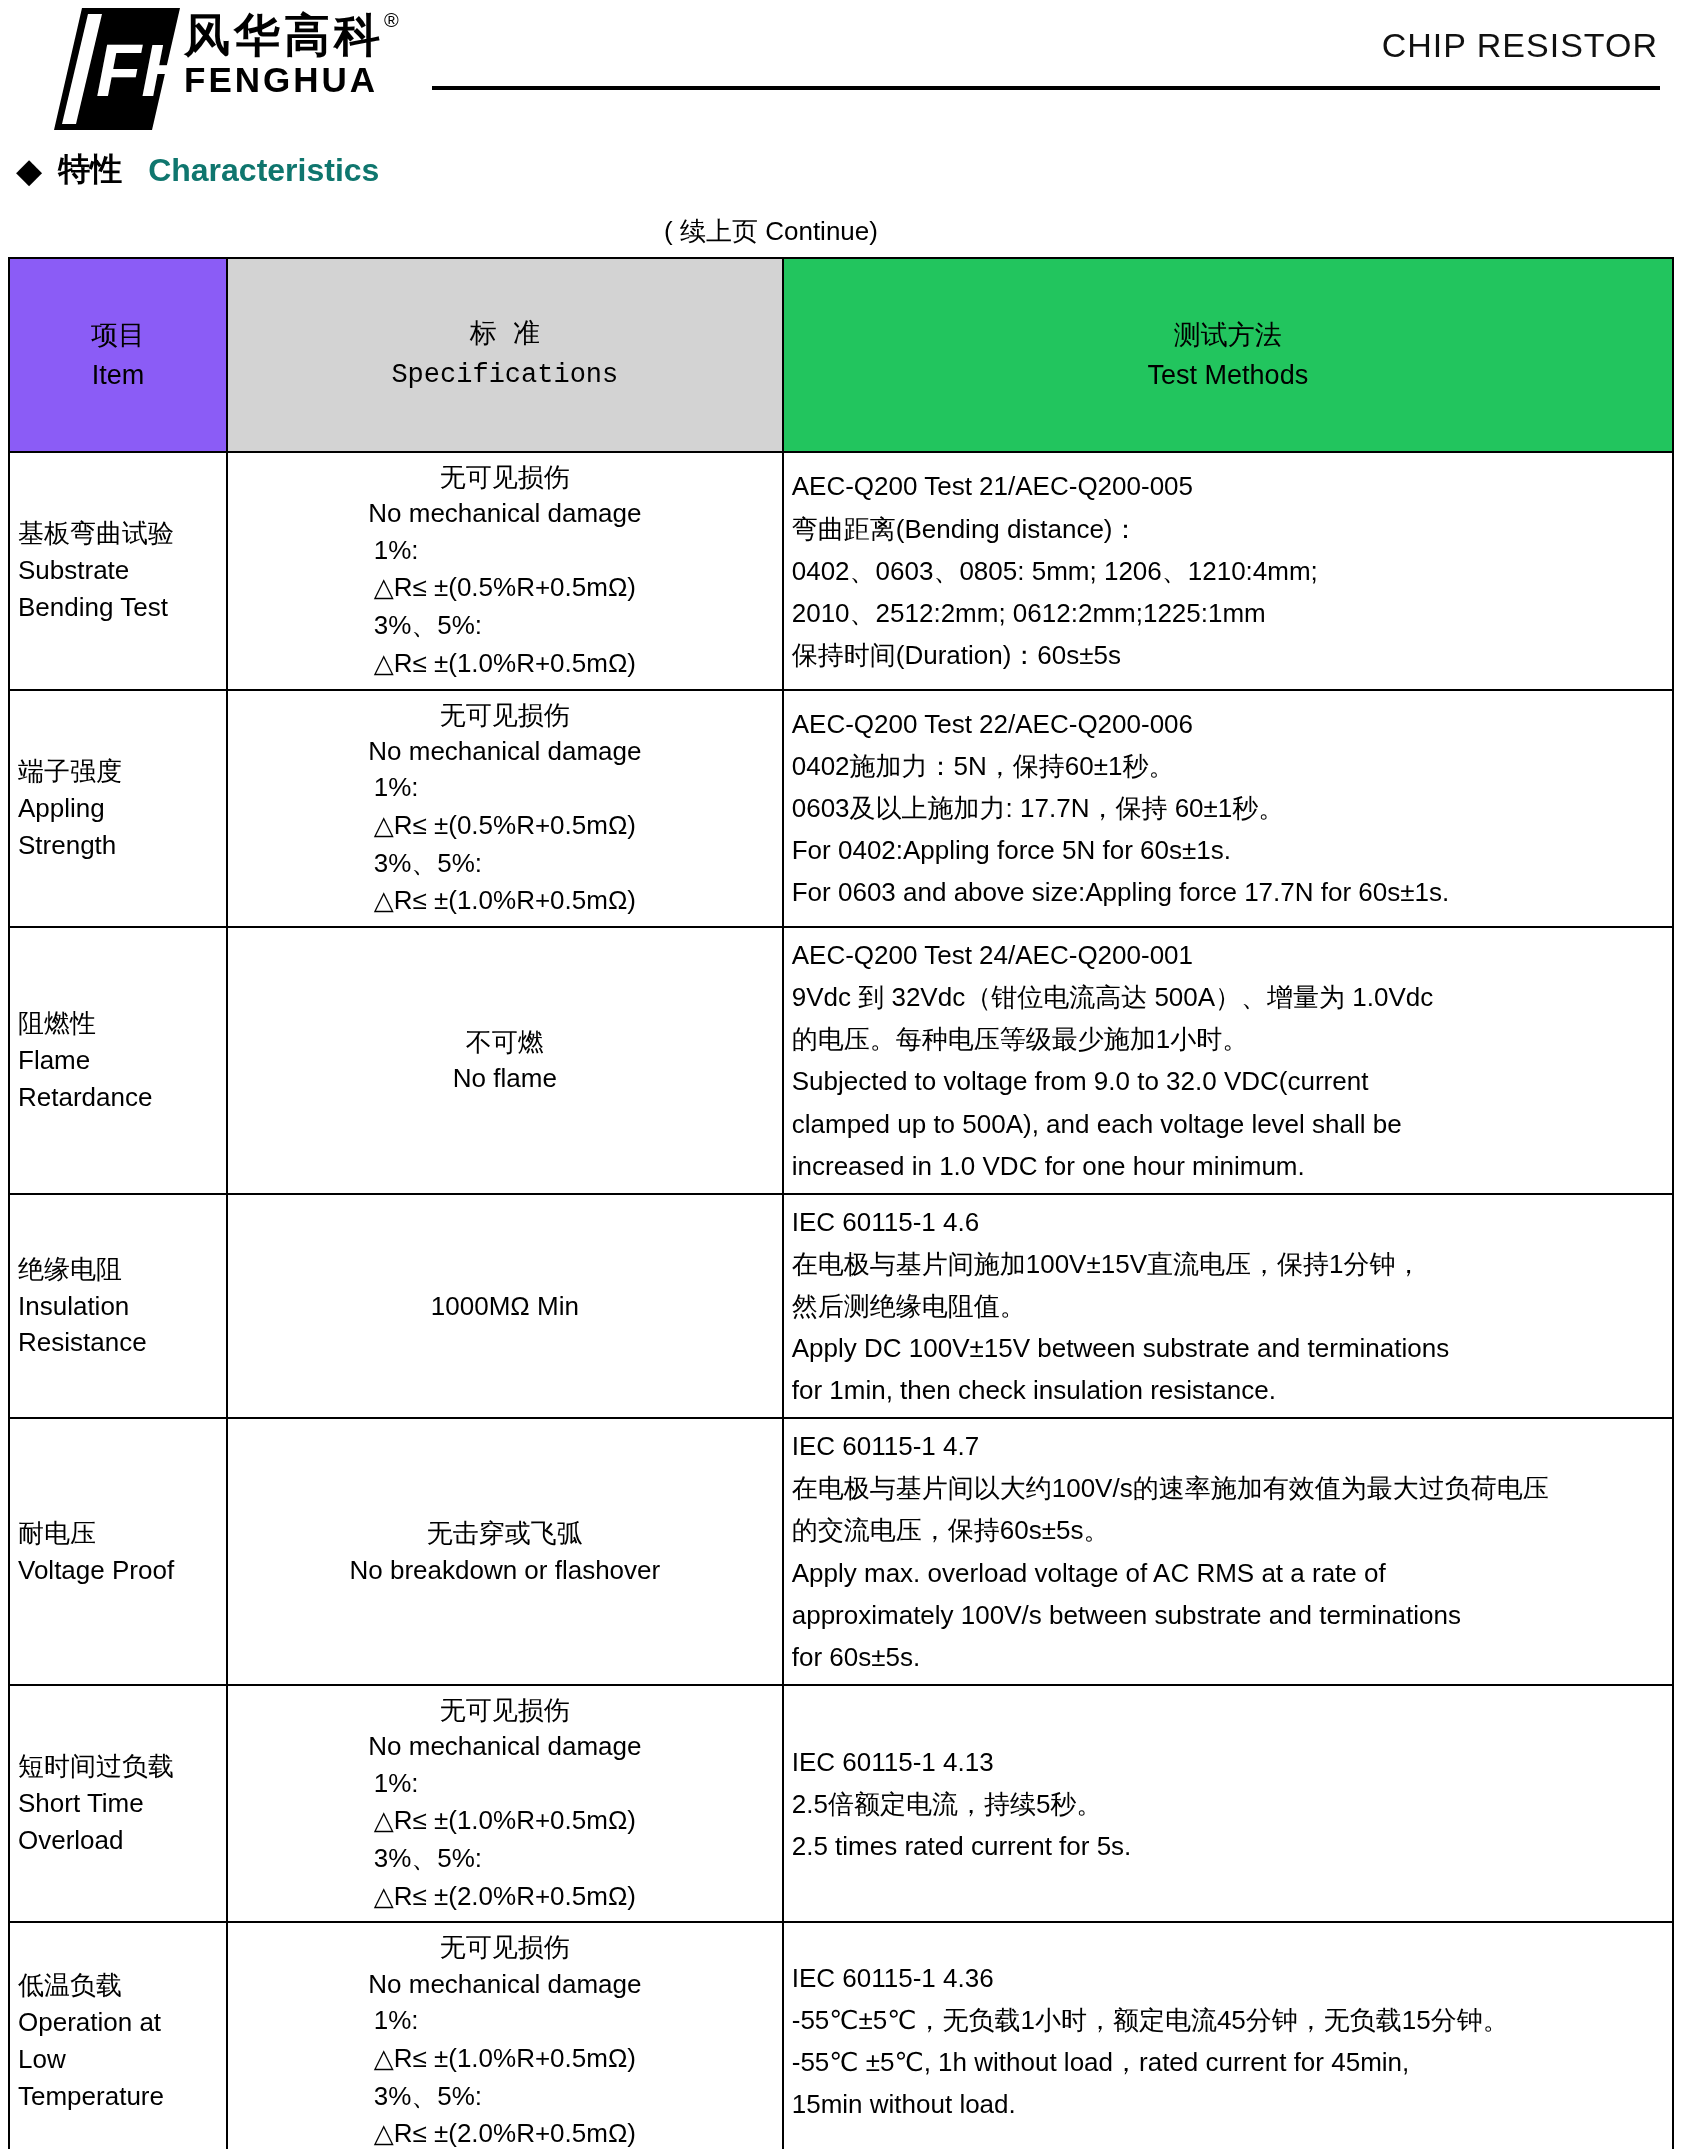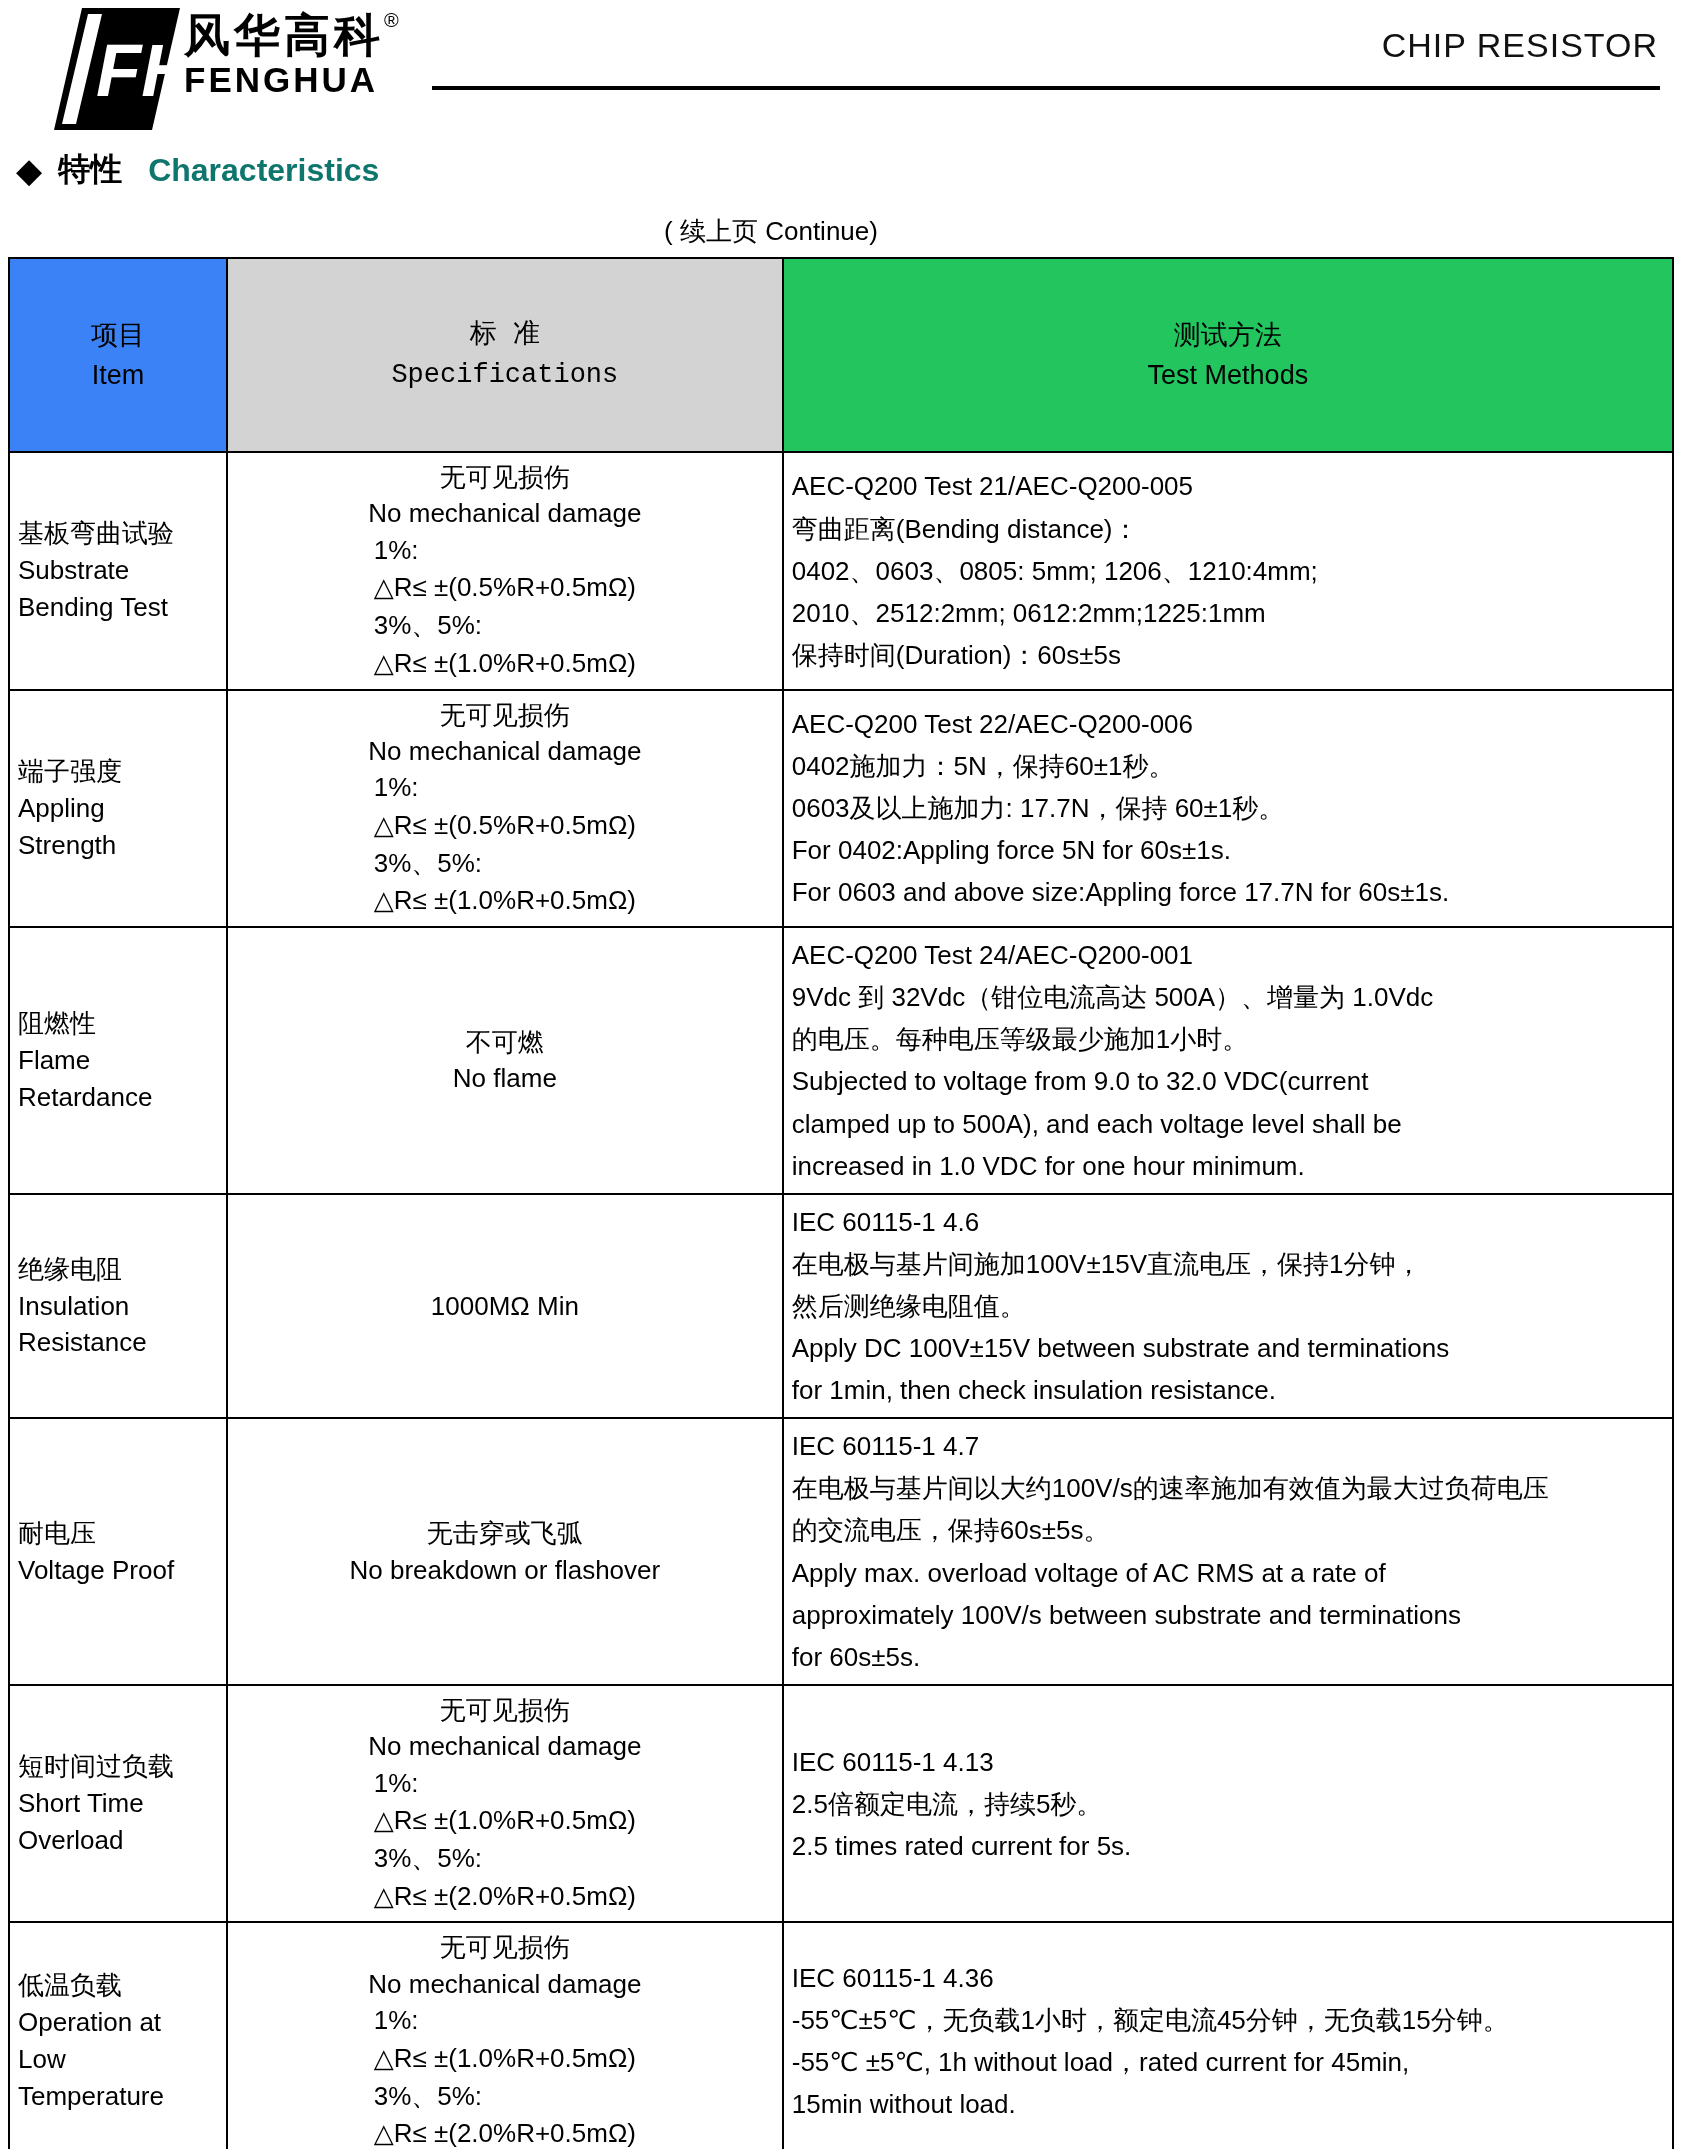--- a/index.html
+++ b/index.html
@@ -105,21 +105,21 @@
   <div class="continue-note">( 续上页 Continue)</div>
 
   <table class="ch-table">
     <colgroup>
         <col class="c1">
         <col class="c2">
         <col class="c3">
       </colgroup>
   <thead>
         <tr class="head-row">
-          <th style="background: #3b82f6;">
+          <th style="background: #8b5cf6;">
             <div class="col-zh">项目</div>
             <div class="col-en">Item</div>
           </th>
           <th style="background: rgb(211, 211, 211); font-family: Liberation Mono, monospace;">
             <div class="col-zh">标 准</div>
             <div class="col-en">Specifications</div>
           </th>
           <th style="background: #22c55e;">
             <div class="col-zh">测试方法</div>
             <div class="col-en">Test Methods</div>

